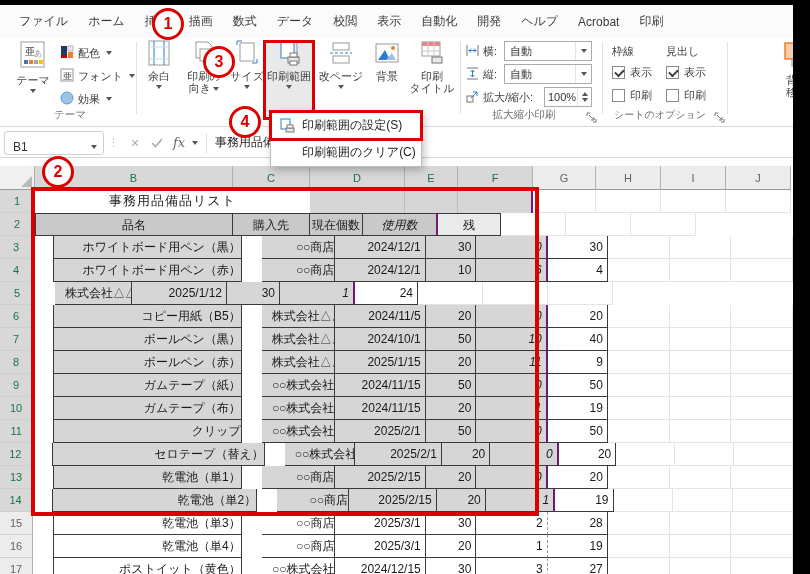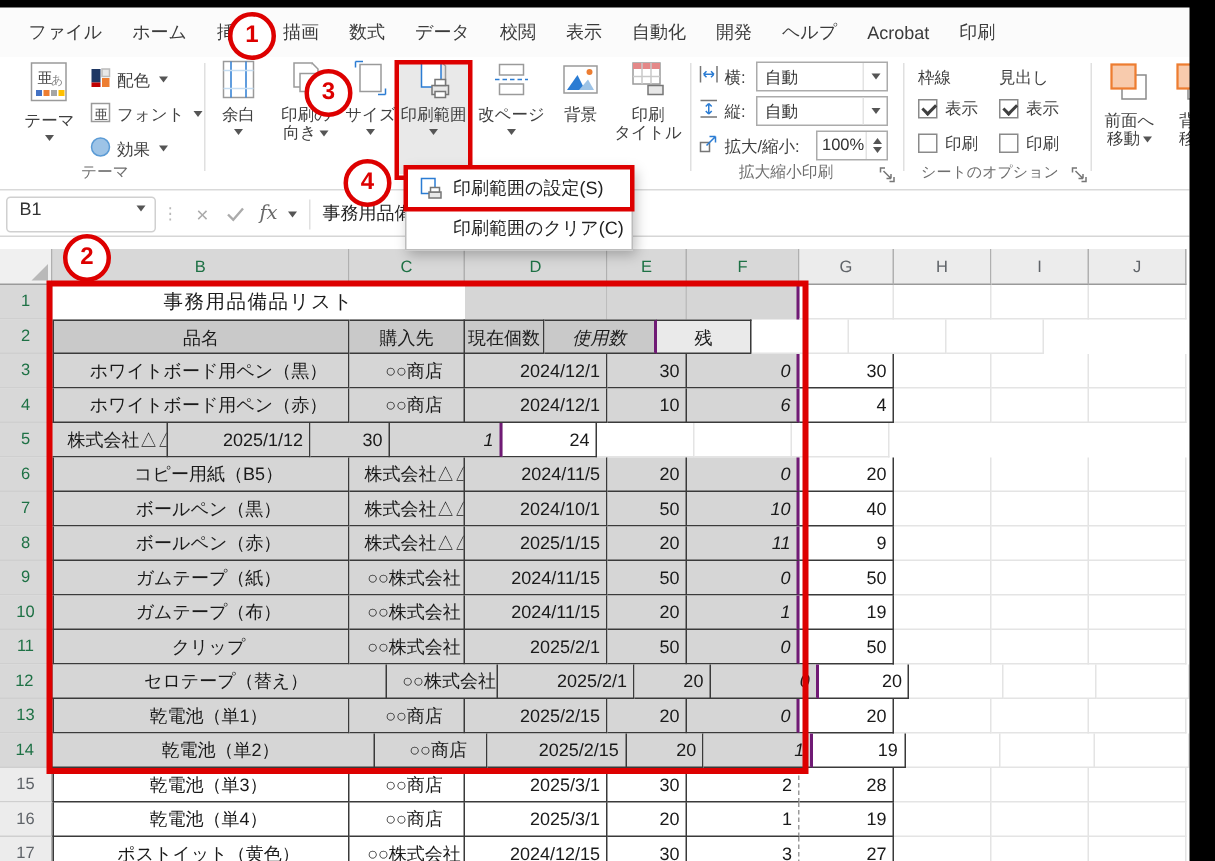--- a/index.html
+++ b/index.html
@@ -32,21 +32,21 @@
   .spin .up{border-bottom:4px solid #555;}
   .spin .dn{border-top:4px solid #555;}
   .cbrow{position:absolute;display:flex;align-items:center;gap:5px;font-size:11px;color:#3f3f3f;}
   .cb{width:13px;height:13px;border:1px solid #8a8a8a;background:#fff;position:relative;}
   .cb.checked::after{content:'';position:absolute;left:2px;top:2px;width:7px;height:4px;border-left:2px solid #3f3f3f;border-bottom:2px solid #3f3f3f;transform:rotate(-45deg);}
   .redbox{position:absolute;border:3px solid #dd0000;z-index:40;pointer-events:none;}
   .printarea-btn-bg{background:#e9e9e9;}
 
   
   .fbar{position:absolute;left:0;top:128px;width:793px;height:30px;background:#fff;border-bottom:1px solid #d6d6d6;display:flex;align-items:center;}
-  .namebox{width:100px;height:24px;margin-left:4px;border:1px solid #d0d0d0;border-radius:3px;display:flex;align-items:flex-start;padding-left:8px;font-size:12px;color:#333;}
+  .namebox{width:100px;height:24px;margin-left:4px;border:1px solid #d0d0d0;border-radius:3px;display:flex;align-items:flex-end;padding-left:8px;font-size:12px;color:#333;}
   .namebox .chevwrap{margin-left:auto;margin-right:6px;}
   .fdots{color:#b9b9b9;font-size:11px;margin:0 4px;letter-spacing:1px;}
   .fbtn{width:22px;text-align:center;color:#ababab;font-size:14px;}
   .fx{font-family:"DejaVu Serif",serif;font-style:italic;font-size:13px;color:#6a6a6a;}
   .fdivider{width:1px;height:20px;background:#e0e0e0;margin:0 8px;}
   .fvalue{font-size:12px;color:#222;white-space:nowrap;}
 
   
   .ddmenu{position:absolute;left:270px;top:111px;width:152px;background:#fff;border:1px solid #bcbcbc;box-shadow:2px 3px 8px rgba(0,0,0,.25);z-index:50;}
   .dditem{height:27px;display:flex;align-items:center;font-size:12px;color:#212121;padding-left:8px;gap:7px;}
@@ -67,21 +67,21 @@
   .tb{border-right:1px solid #3a3a3a;border-bottom:1px solid #3a3a3a;}
   .topb{border-top:1px solid #3a3a3a;}
   .leftb{border-left:1px solid #3a3a3a;}
   .lite{border-right:1px solid #e4e4e4;border-bottom:1px solid #e4e4e4;}
   .sf{background:#d6d6d6;}
   .hf{background:#c9c9c9;}
   .gh{background:#eaeaea;}
   .r1sep{border-right:1px solid #bdbdbd;}
   .greenr{border-right:2px solid #701a75;font-style:italic;}
   .dashr{border-right:1px dashed #9a9a9a;}
-  .tl{text-align:center;padding-left:10px;}
+  .tl{text-align:right;padding-left:10px;margin-left:20px;}
   .tr{text-align:right;padding-right:4px;}
   .tc{text-align:center;}
   .title-cell{background:#fff;font-size:13px;text-align:center;letter-spacing:1px;}
   .th{font-size:12px;}
 
   
   .numcircle{position:absolute;width:32px;height:32px;border:3px solid #dd0000;border-radius:50%;background:#fff;color:#dd0000;font-size:16px;font-weight:bold;display:flex;align-items:center;justify-content:center;z-index:60;pointer-events:none;}
 </style>
 </head>
 <body>
@@ -286,28 +286,20 @@
     <div class="cbrow" style="left:666px;top:50px;">
         <span class="cb"></span>
         <span>印刷</span>
       </div>
     <div class="grouplabel" style="left:604px;width:112px;font-size:10px;">シートのオプション</div>
     <div class="launcher" style="left:714px;"><svg width="11" height="11" viewBox="0 0 11 11">
           <path d="M1 4 V1 H4 M10 7 V10 H7 M3 3 l5 5 M8 8 h-3 M8 8 v-3" stroke="#767676" fill="none"></path>
         </svg></div>
     <div class="vdiv" style="left:727px;"></div>
 
-    <div class="bigbtn" style="left:732px;width:42px;">
-      <span><svg width="30" height="30" viewBox="0 0 30 30">
-            <rect x="10" y="10" width="16" height="16" fill="#fff" stroke="#8a8a8a"></rect>
-            <rect x="3" y="3" width="16" height="16" fill="#f8cbad" stroke="#ed7d31" stroke-width="1.5"></rect>
-          </svg></span>
-      <div class="lbl"><span>前面へ
-移動</span><span class="chev"></span></div>
-    </div>
     <div class="bigbtn" style="left:776px;width:42px;">
       <span><svg width="30" height="30" viewBox="0 0 30 30">
             <rect x="10" y="10" width="16" height="16" fill="#fff" stroke="#8a8a8a"></rect>
             <rect x="3" y="3" width="16" height="16" fill="#f8cbad" stroke="#ed7d31" stroke-width="1.5"></rect>
           </svg></span>
       <div class="lbl"><span>背面
 移動</span></div>
     </div>
   </div>
 

